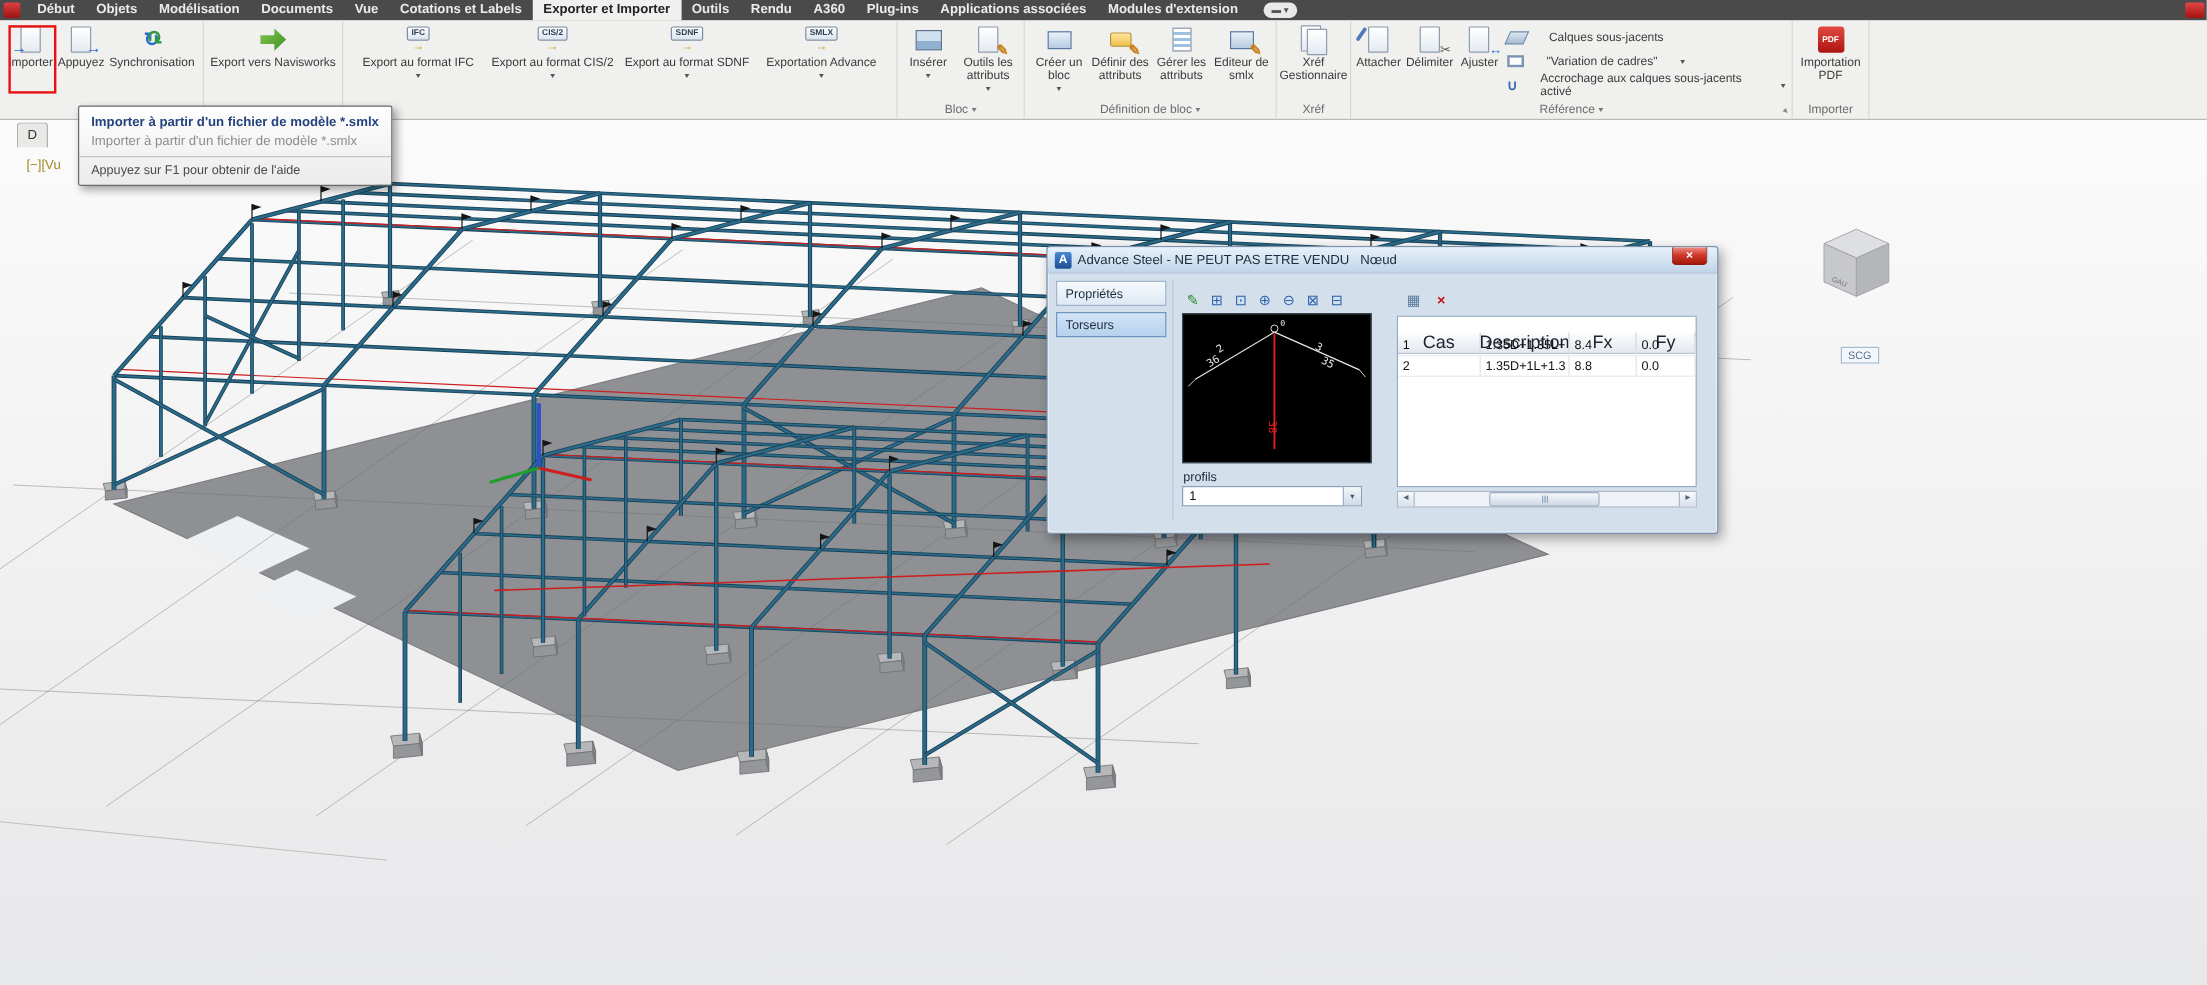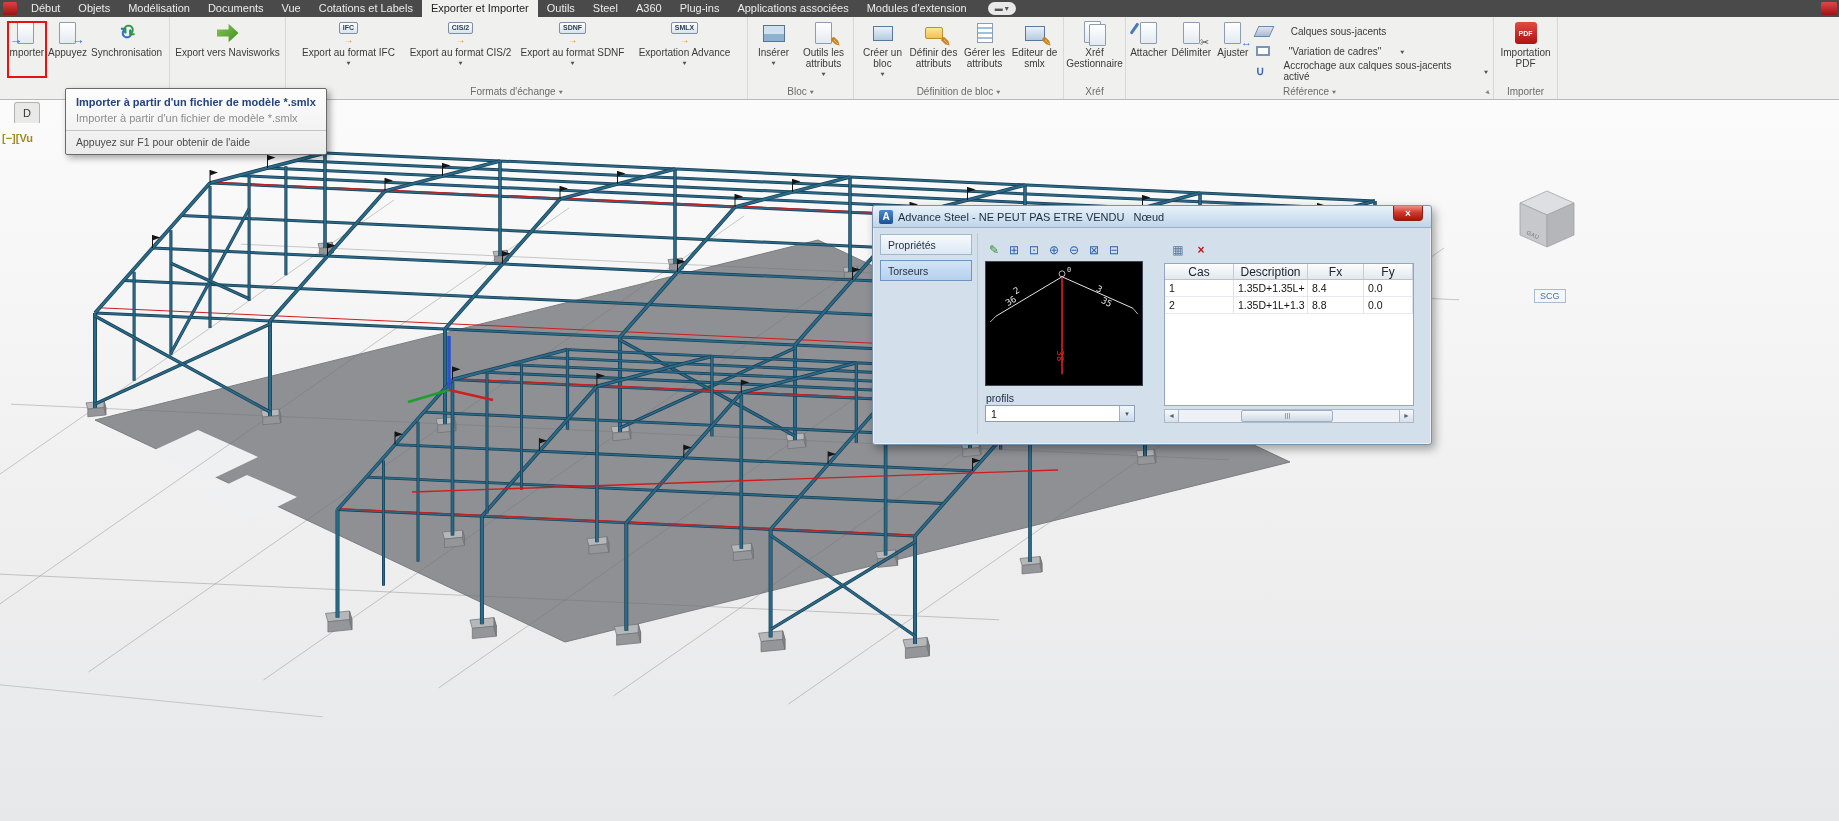--- a/index.html
+++ b/index.html
@@ -5,21 +5,21 @@
   *{margin:0;padding:0;box-sizing:border-box}
   html,body{width:1839px;height:821px;overflow:hidden;background:#e9eaec;
     font-family:"Liberation Sans",sans-serif;}
   #app{position:relative;width:1839px;height:821px;}
 
   
   .menubar{position:absolute;left:0;top:0;width:100%;height:17px;background:#4a4a4a;
     display:flex;align-items:stretch;color:#ececec;font-size:11px;z-index:20;}
   .app-icon{width:14px;height:13px;margin:2px 5px 2px 3px;border-radius:2px;
     background:linear-gradient(#e04040,#991414);}
-  .mtab{padding:0 9px;line-height:17px;cursor:default;white-space:nowrap;}
+  .mtab{padding:0 9px;line-height:17px;cursor:default;white-space:nowrap;font-weight:bold;}
   .mtab.active{background:#f0f0ee;color:#222;}
   .collapse-pill{margin:2px 0 2px 12px;padding:0 7px;background:#e9e9e9;color:#555;
     border-radius:7px;font-size:8px;line-height:13px;white-space:nowrap;}
   .menubar-right-icon{position:absolute;right:2px;top:2px;width:16px;height:13px;border-radius:2px;
     background:linear-gradient(#e34646,#a31212);}
 
   
   .ribbon{position:absolute;left:0;top:17px;width:100%;height:83px;background:#f0f0ee;
     border-bottom:1px solid #b9b9b7;display:flex;z-index:20;}
   .rgroup{display:flex;flex-direction:column;border-right:1px solid #d8d8d6;height:100%;flex:0 0 auto;}
@@ -70,21 +70,21 @@
   .ic-pdf{width:22px;height:22px;border-radius:3px;background:linear-gradient(#e24a42,#ae1410);
     color:#fff;font-size:7px;font-weight:700;display:flex;align-items:center;justify-content:center;}
 
   
   .viewport{position:absolute;left:0;top:100px;width:1839px;height:721px;
     background:linear-gradient(180deg,#fbfbfc,#ededee 70%,#e7e8ea);}
   #structure-svg{position:absolute;left:0;top:0;}
   .doctab{position:absolute;left:14px;top:2px;width:26px;height:21px;background:#e9e9e7;
     border:1px solid #b2b2b0;border-bottom:none;border-radius:3px 3px 0 0;font-size:11px;
     color:#333;display:flex;align-items:center;justify-content:center;z-index:5;}
-  .viewctl{position:absolute;left:2px;top:32px;font-size:11px;font-weight:700;color:#a08a22;z-index:5;}
+  .viewctl{position:absolute;left:22px;top:32px;font-size:11px;font-weight:400;color:#a08a22;z-index:5;}
   .viewcube{position:absolute;left:1512px;top:85px;z-index:5;opacity:.9;}
   .vc-txt{font-size:6px;fill:#6a6b6e;}
   .scg{position:absolute;left:1534px;top:189px;z-index:5;padding:1px 5px;font-size:9px;
     border:1px solid #a8bcd0;color:#55708c;background:rgba(242,247,252,.85);}
 
   
   .tooltip{position:absolute;left:37px;top:88px;z-index:70;padding:7px 10px 6px;border-radius:2px;
     background:linear-gradient(#fefefe,#ebebeb);border:1px solid #6a6a6a;
     box-shadow:3px 3px 7px rgba(0,0,0,.35);margin-left:28px;}
   .tt-title{font-size:11px;font-weight:700;color:#24437e;white-space:nowrap;margin-bottom:4px;}
@@ -127,21 +127,21 @@
   .profils{position:absolute;left:113px;top:186px;font-size:10.5px;color:#20303f;}
   .combo{position:absolute;left:112px;top:199px;width:150px;height:17px;background:#fff;
     border:1px solid #8aa0b8;display:flex;align-items:center;font-size:10.5px;padding-left:5px;color:#111;}
   .combo-btn{margin-left:auto;width:15px;height:100%;background:linear-gradient(#f2f6fa,#cfdbe8);
     border-left:1px solid #9ab0c8;display:flex;align-items:center;justify-content:center;
     font-size:7px;color:#456;}
   .ttab{position:absolute;left:291px;top:57px;width:250px;height:143px;background:#fff;border:1px solid #93a8c0;}
   .trow{display:grid;grid-template-columns:69px 74px 56px 49px;height:17px;}
   .trow.head{height:16px;}
   .th{background:linear-gradient(#fdfdfd,#e3e8ee);border-right:1px solid #c4ccd6;border-bottom:1px solid #b9c2ce;
-    font-size:12px;color:#223;display:flex;align-items:center;justify-content:center;}
+    font-size:15px;color:#223;display:flex;align-items:center;justify-content:center;margin-top:13px;}
   .td{border-right:1px solid #dfe4ea;border-bottom:1px solid #e6eaef;font-size:10.5px;color:#111;
     display:flex;align-items:center;padding-left:4px;white-space:nowrap;overflow:hidden;}
   .hscroll{position:absolute;left:291px;top:203px;width:250px;height:14px;background:#eef1f5;
     border:1px solid #aab8c8;display:flex;align-items:center;}
   .sbtn{width:14px;height:12px;text-align:center;font-size:7px;color:#567;line-height:12px;
     background:linear-gradient(#f8fafc,#d8e0ea);}
   .sbtn.l{border-right:1px solid #aab8c8;}
   .sbtn.r{margin-left:auto;border-left:1px solid #aab8c8;}
   .sthumb{width:92px;height:12px;margin-left:62px;border:1px solid #9fb0c4;border-radius:2px;
     background:linear-gradient(#f5f8fb,#cfd9e4);display:flex;align-items:center;justify-content:center;gap:1px;}
@@ -155,21 +155,21 @@
   <div class="menubar">
     <span class="app-icon"></span>
     <span class="mtab">Début</span>
     <span class="mtab">Objets</span>
     <span class="mtab">Modélisation</span>
     <span class="mtab">Documents</span>
     <span class="mtab">Vue</span>
     <span class="mtab">Cotations et Labels</span>
     <span class="mtab active">Exporter et Importer</span>
     <span class="mtab">Outils</span>
-    <span class="mtab">Steel</span>
+    <span class="mtab">Rendu</span>
     <span class="mtab">A360</span>
     <span class="mtab">Plug-ins</span>
     <span class="mtab">Applications associées</span>
     <span class="mtab">Modules d'extension</span>
     <span class="collapse-pill">▬ ▾</span>
     <span class="menubar-right-icon"></span>
   </div>
 
   <div class="ribbon">
 
@@ -247,24 +247,20 @@
         <div class="rbtn" style="width:112px">
           <span class="ric">
               <span class="fmt">
                 <span class="fmt-badge">SMLX</span>
                 <span class="fmt-arrow">→</span>
               </span>
             </span>
           <span class="rlbl">Exportation Advance</span>
           <span class="caret">▾</span>
         </div>
-      </div>
-      <div class="rgf">
-        <span>Formats d'échange</span>
-        <span class="caret2">▾</span>
       </div>
     </div>
 
     <div class="rgroup" style="width:106px">
       <div class="rgc">
         <div class="rbtn" style="width:46px">
           <span class="ric">
               <span class="ic-img"></span>
             </span>
           <span class="rlbl">Insérer</span>

